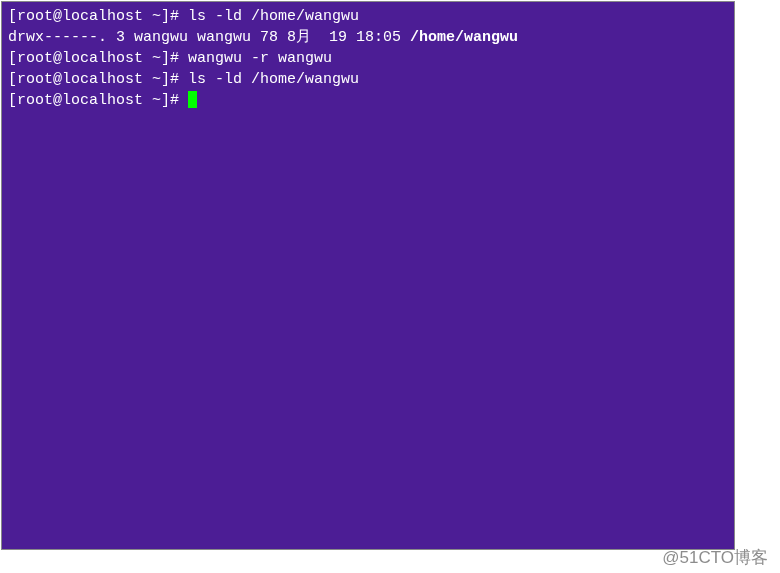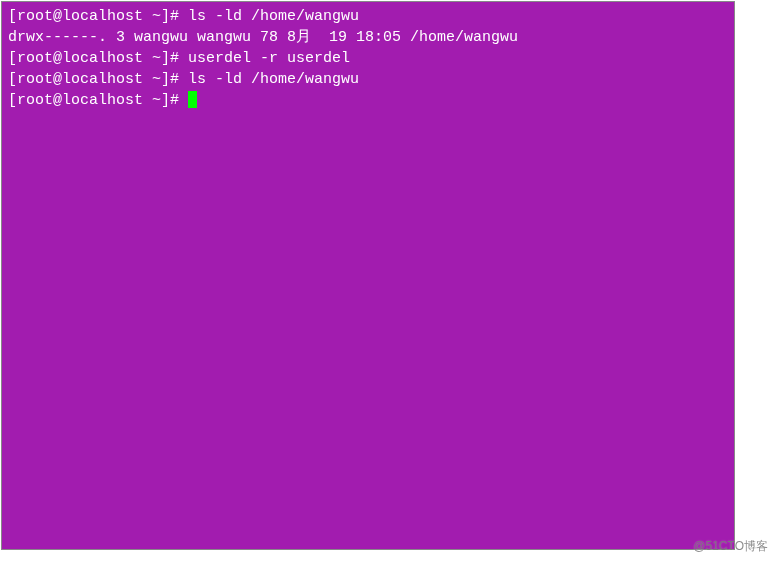--- a/index.html
+++ b/index.html
@@ -13,57 +13,57 @@
       background: #ffffff;
       position: relative;
       font-family: "Consolas", "Courier New", monospace;
     }
     .terminal-window {
       position: absolute;
       top: 1px;
       left: 1px;
       width: 734px;
       height: 549px;
-      background: #a21caf;
+      background: #4c1d95;
       border: 1px solid #888888;
       padding: 4px 6px;
       overflow: hidden;
     }
     .term-line {
       color: #ffffff;
       font-size: 15px;
       line-height: 21px;
       white-space: pre;
       font-family: "Consolas", "Courier New", monospace;
     }
     .bold {
-      font-weight: normal;
+      font-weight: bold;
     }
     .cursor {
       display: inline-block;
       width: 9px;
       height: 17px;
       background: #00ff00;
       vertical-align: text-bottom;
       margin-bottom: 1px;
     }
     .watermark {
       position: absolute;
       right: 12px;
-      bottom: 18px;
+      bottom: 4px;
       color: rgba(120,120,120,0.85);
       font-family: Arial, "Microsoft YaHei", sans-serif;
-      font-size: 12px;
+      font-size: 17px;
       text-shadow: 0 0 2px rgba(255,255,255,0.3);
     }
   </style>
 </head>
 <body>
 
 <div class="terminal-window">
   <div class="term-line"><span>[root@localhost ~]# </span><span>ls -ld /home/wangwu</span></div>
   <div class="term-line"><span>drwx------. 3 wangwu wangwu 78 8月  19 18:05 </span><span class="bold">/home/wangwu</span></div>
-  <div class="term-line"><span>[root@localhost ~]# </span><span>userdel -r userdel</span></div>
+  <div class="term-line"><span>[root@localhost ~]# </span><span>wangwu -r wangwu</span></div>
   <div class="term-line"><span>[root@localhost ~]# </span><span>ls -ld /home/wangwu</span></div>
   <div class="term-line"><span>[root@localhost ~]# </span><span class="cursor"></span></div>
 </div>
 
 <div class="watermark">@51CTO博客</div>
 
 </body></html>

